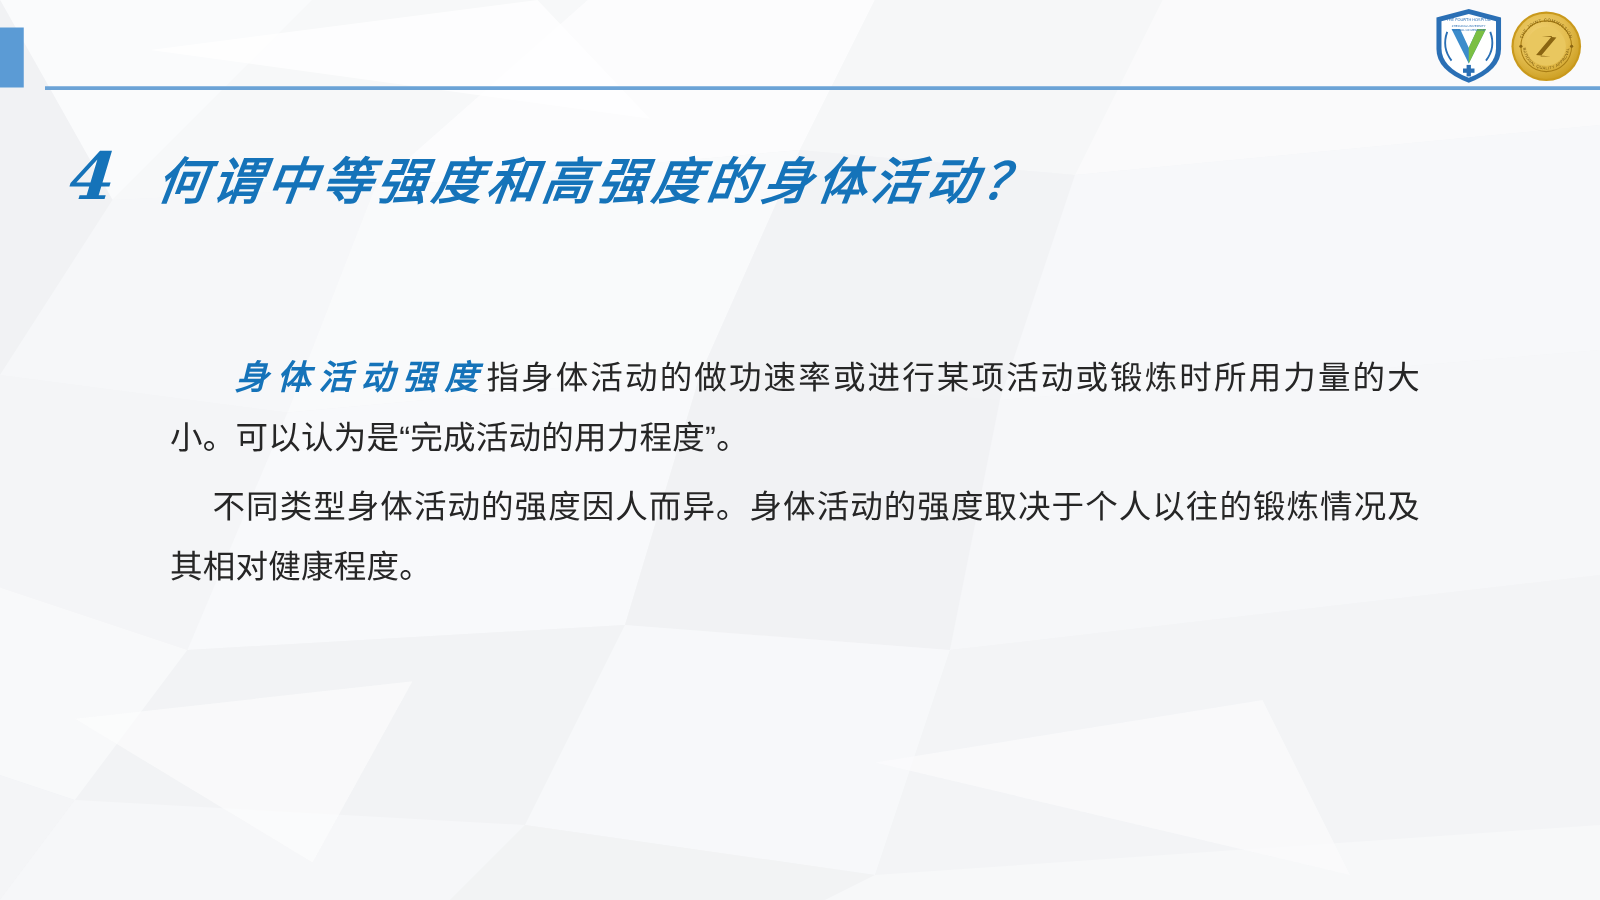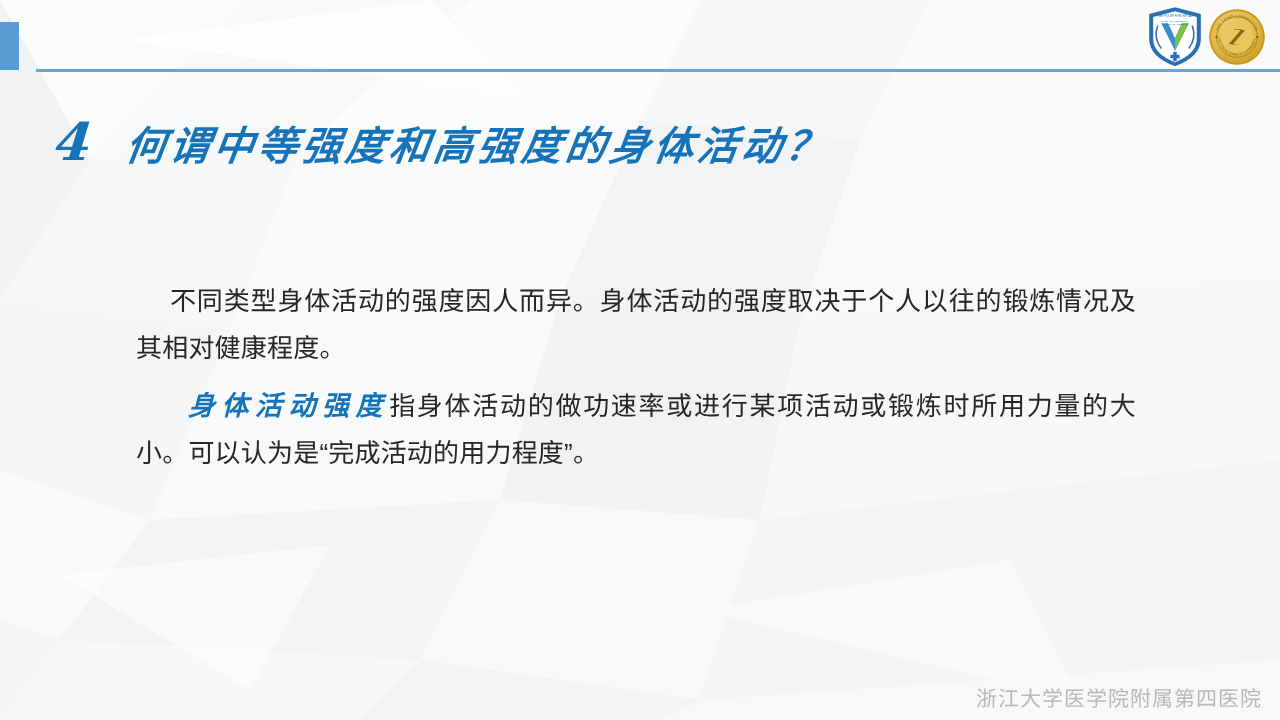--- a/index.html
+++ b/index.html
@@ -216,21 +216,20 @@
     </svg>
 
   </div>
 
   <div class="title-row">
     <span class="title-number">4</span>
     <span class="title-text">何谓中等强度和高强度的身体活动？</span>
   </div>
 
   <div class="body-block">
+    <p class="para para-indent-big"><span class="emph">身体活动强度</span><span>指身体活动的做功速率或进行某项活动或锻炼时所用力量的大小。可以认为是“完成活动的用力程度”。</span></p>
     <p class="para para-indent">不同类型身体活动的强度因人而异。身体活动的强度取决于个人以往的锻炼情况及其相对健康程度。</p>
-    <p class="para para-indent-big"><span class="emph">身体活动强度</span><span>指身体活动的做功速率或进行某项活动或锻炼时所用力量的大小。可以认为是“完成活动的用力程度”。</span></p>
   </div>
 
   <div class="footer">
-    <div class="footer-cn">浙江大学医学院附属第四医院</div>
   </div>
 
 </div>
 
 </body></html>

